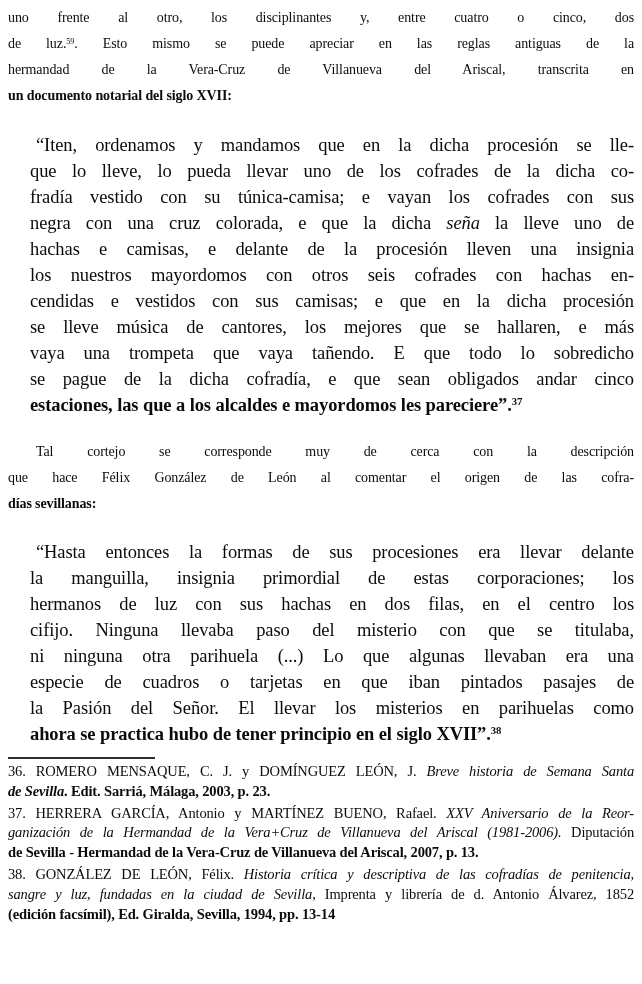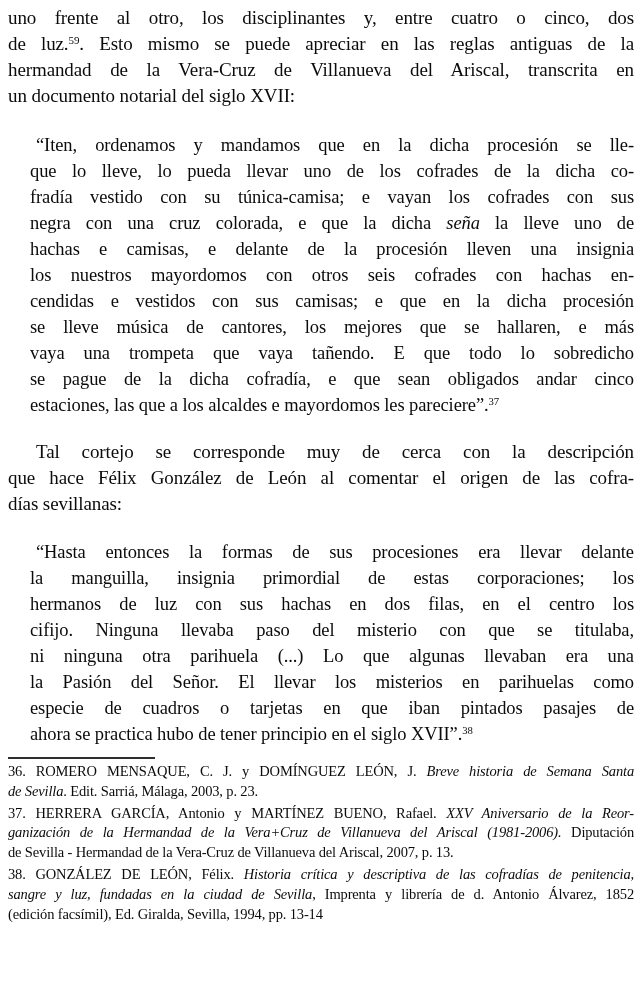--- a/index.html
+++ b/index.html
@@ -16,22 +16,22 @@
     height: 984px;
     padding: 5px 8px 0 8px;
     color: #0b0b0b;
   }
   .para { margin: 0; }
   .line {
     text-align: justify;
     text-align-last: justify;
     letter-spacing: -0.1px;
   }
-  .line.last { text-align-last: left; }
-  .body-text { font-size: 19px; line-height: 26px; }
+  .line.last { text-align-last: left; font-weight: bold; }
+  .body-text { font-size: 14px; line-height: 26px; }
   .quote {
     font-size: 18.5px;
     line-height: 26px;
     margin-left: 22px;
   }
   .quote .line:first-child { text-indent: 6px; }
   .indent-first .line:first-child { text-indent: 28px; }
   .gap-a { margin-top: 23px; }
   .gap-b { margin-top: 21px; }
   .gap-c { margin-top: 22px; }
@@ -85,22 +85,22 @@
       <div class="line">que hace Félix González de León al comentar el origen de las cofra-</div>
       <div class="line last">días sevillanas:</div>
     </div>
 
   <div class="para quote gap-c">
       <div class="line">“Hasta entonces la formas de sus procesiones era llevar delante</div>
       <div class="line">la manguilla, insignia primordial de estas corporaciones; los</div>
       <div class="line">hermanos de luz con sus hachas en dos filas, en el centro los</div>
       <div class="line">cifijo. Ninguna llevaba paso del misterio con que se titulaba,</div>
       <div class="line">ni ninguna otra parihuela (...) Lo que algunas llevaban era una</div>
+      <div class="line">especie de cuadros o tarjetas en que iban pintados pasajes de</div>
       <div class="line">la Pasión del Señor. El llevar los misterios en parihuelas como</div>
-      <div class="line">especie de cuadros o tarjetas en que iban pintados pasajes de</div>
       <div class="line last">ahora se practica hubo de tener principio en el siglo XVII”.<sup>38</sup></div>
     </div>
 
   <div class="fn-sep"></div>
 
   <div class="footnotes">
     <div class="footnote">
         <div class="line">36. ROMERO MENSAQUE, C. J. y DOMÍNGUEZ LEÓN, J. <i>Breve historia de Semana Santa</i></div>
         <div class="line last"><i>de Sevilla</i>. Edit. Sarriá, Málaga, 2003, p. 23.</div>
       </div>

